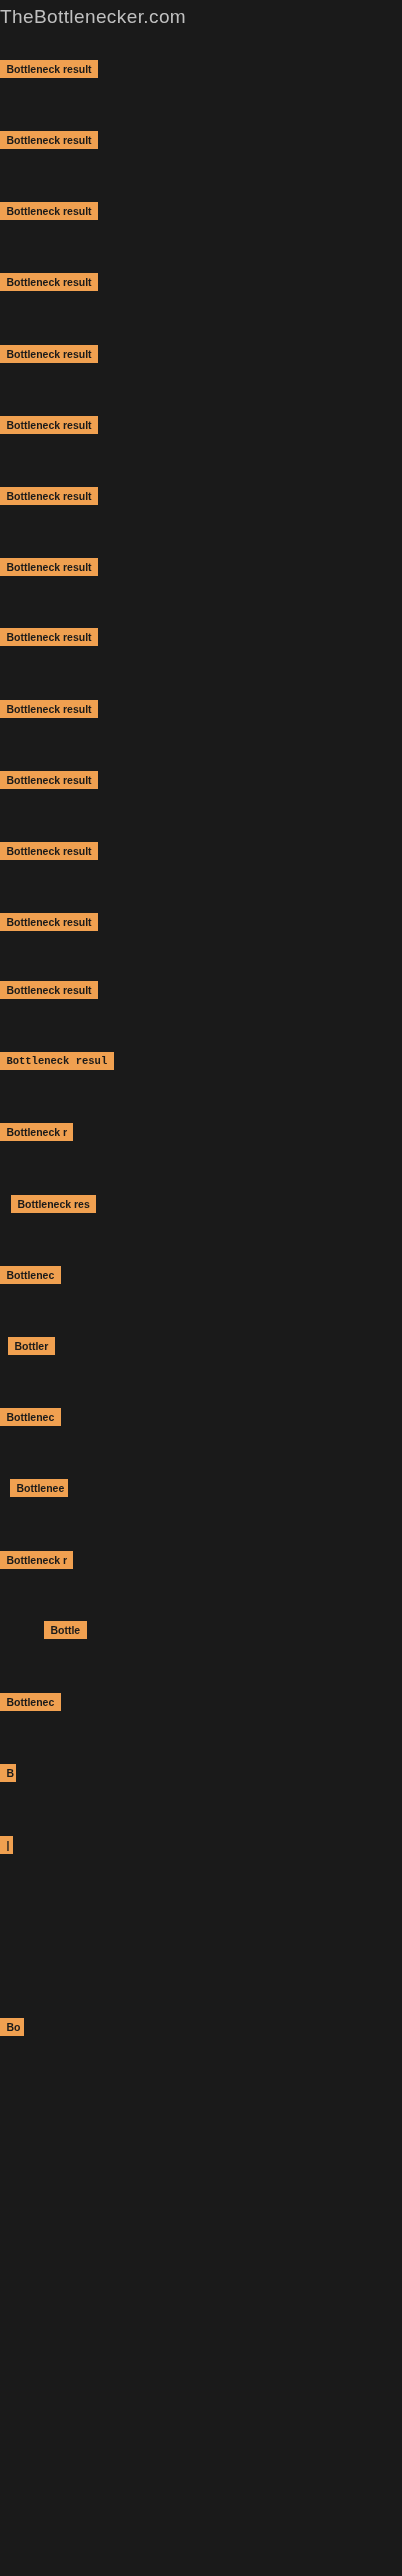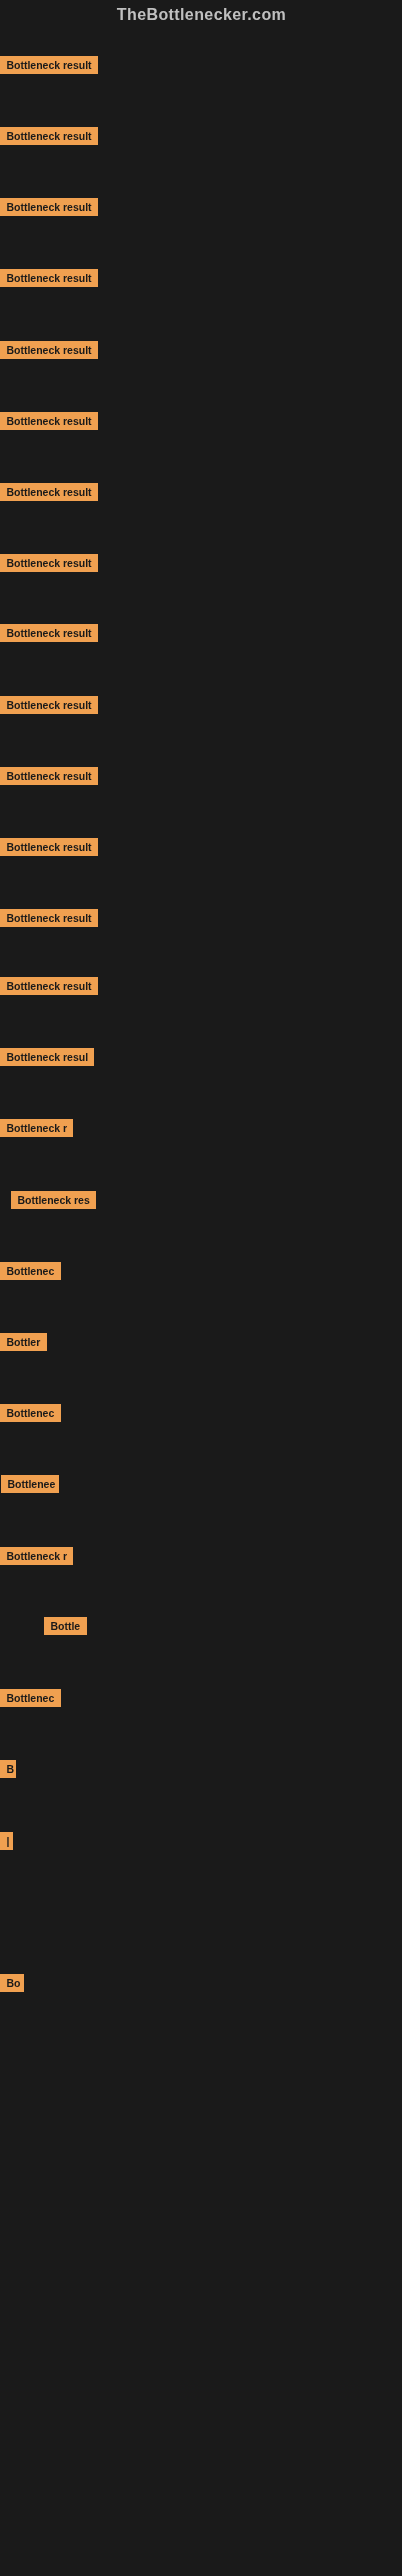--- a/index.html
+++ b/index.html
@@ -11,25 +11,23 @@
     body {
       background-color: #1a1a1a;
       width: 403px;
       min-height: 2576px;
       font-family: Arial, sans-serif;
       position: relative;
     }
 
     .site-title {
       color: #c0c0c0;
-      font-size: 16px;
-      text-align: center;
+      font-size: 19px;
       padding: 6.4px 0 9.7px 0;
       letter-spacing: 0.4px;
-      font-weight: bold;
     }
 
     .bottleneck-item {
       position: absolute;
       left: 0;
     }
 
     .bottleneck-label {
       background-color: #f0a050;
       color: #1a1a1a;
@@ -54,27 +52,27 @@
     <div class="bottleneck-item" style="top: 307px; left: 0px;"><span class="bottleneck-label" style="max-width: 149px;">Bottleneck result</span></div>
     <div class="bottleneck-item" style="top: 378px; left: 0px;"><span class="bottleneck-label" style="max-width: 146px;">Bottleneck result</span></div>
     <div class="bottleneck-item" style="top: 449px; left: 0px;"><span class="bottleneck-label" style="max-width: 149px;">Bottleneck result</span></div>
     <div class="bottleneck-item" style="top: 520px; left: 0px;"><span class="bottleneck-label" style="max-width: 150px;">Bottleneck result</span></div>
     <div class="bottleneck-item" style="top: 590px; left: 0px;"><span class="bottleneck-label" style="max-width: 146px;">Bottleneck result</span></div>
     <div class="bottleneck-item" style="top: 662px; left: 0px;"><span class="bottleneck-label" style="max-width: 146px;">Bottleneck result</span></div>
     <div class="bottleneck-item" style="top: 733px; left: 0px;"><span class="bottleneck-label" style="max-width: 143px;">Bottleneck result</span></div>
     <div class="bottleneck-item" style="top: 804px; left: 0px;"><span class="bottleneck-label" style="max-width: 138px;">Bottleneck result</span></div>
     <div class="bottleneck-item" style="top: 875px; left: 0px;"><span class="bottleneck-label" style="max-width: 138px;">Bottleneck result</span></div>
     <div class="bottleneck-item" style="top: 943px; left: 0px;"><span class="bottleneck-label" style="max-width: 136px;">Bottleneck result</span></div>
-    <div class="bottleneck-item" style="top: 1014px; left: 0px;"><span class="bottleneck-label" style="max-width: 129px;">Bottleneck resul</span></div>
+    <div class="bottleneck-item" style="top: 1014px; left: 0px;"><span class="bottleneck-label" style="max-width: 129px; font-family: Liberation Mono, monospace;">Bottleneck resul</span></div>
     <div class="bottleneck-item" style="top: 1085px; left: 0px;"><span class="bottleneck-label" style="max-width: 81px;">Bottleneck r</span></div>
     <div class="bottleneck-item" style="top: 1157px; left: 0px;"><span class="bottleneck-label" style="max-width: 89px; margin-left: 11px;">Bottleneck res</span></div>
     <div class="bottleneck-item" style="top: 1228px; left: 0px;"><span class="bottleneck-label" style="max-width: 66px;">Bottlenec</span></div>
-    <div class="bottleneck-item" style="top: 1299px; left: 0px;"><span class="bottleneck-label" style="max-width: 52px;">Bottler</span></div>
+    <div class="bottleneck-item" style="top: 1299px; left: 8px;"><span class="bottleneck-label" style="max-width: 52px;">Bottler</span></div>
     <div class="bottleneck-item" style="top: 1370px; left: 0px;"><span class="bottleneck-label" style="max-width: 66px;">Bottlenec</span></div>
-    <div class="bottleneck-item" style="top: 1441px; left: 1px;"><span class="bottleneck-label" style="max-width: 58px;">Bottlenee</span></div>
+    <div class="bottleneck-item" style="top: 1441px; left: 10px;"><span class="bottleneck-label" style="max-width: 58px;">Bottlenee</span></div>
     <div class="bottleneck-item" style="top: 1513px; left: 0px;"><span class="bottleneck-label" style="max-width: 85px;">Bottleneck r</span></div>
     <div class="bottleneck-item" style="top: 1583px; left: 0px;"><span class="bottleneck-label" style="max-width: 48px; margin-left: 44px;">Bottle</span></div>
     <div class="bottleneck-item" style="top: 1655px; left: 0px;"><span class="bottleneck-label" style="max-width: 66px;">Bottlenec</span></div>
     <div class="bottleneck-item" style="top: 1726px; left: 0px;"><span class="bottleneck-label" style="max-width: 16px;">B</span></div>
     <div class="bottleneck-item" style="top: 1798px; left: 0px;"><span class="bottleneck-label" style="max-width: 8px;">|</span></div>
-    <div class="bottleneck-item" style="top: 1940px; left: 0px;"><span class="bottleneck-label" style="max-width: 24px;">Bo</span></div>
+    <div class="bottleneck-item" style="top: 1940px; left: 0px;"><span class="bottleneck-label" style="max-width: 24px; margin-top: 40px;">Bo</span></div>
   </div>
 
 
 </body></html>

